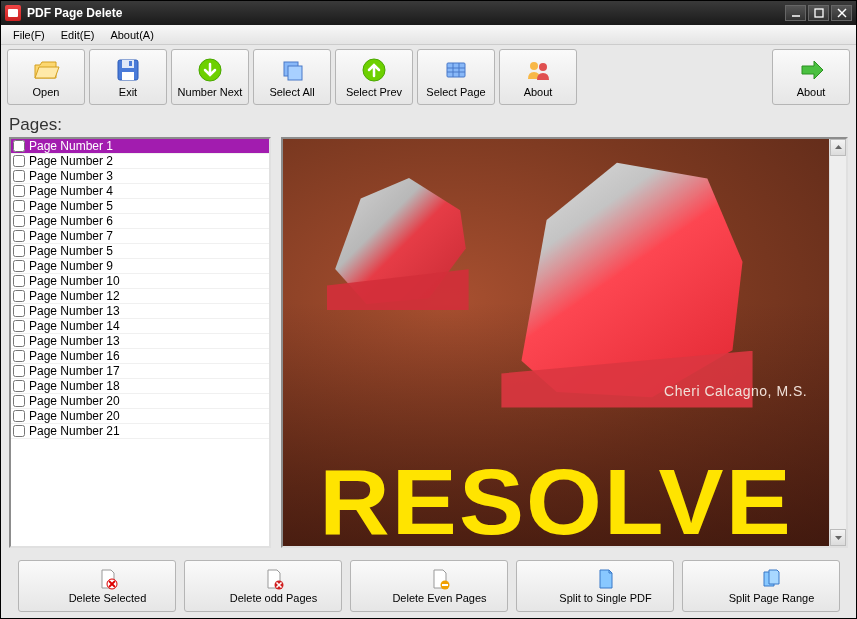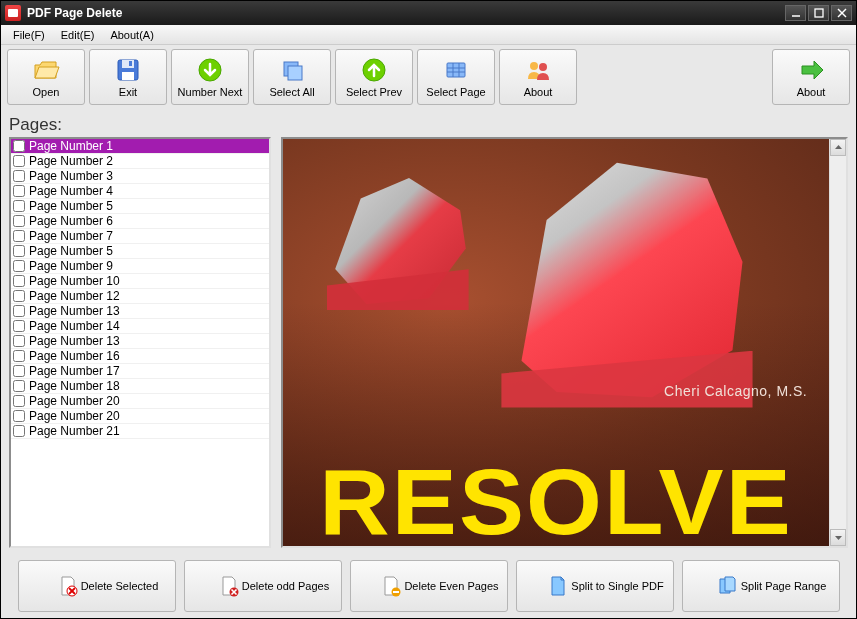--- a/index.html
+++ b/index.html
@@ -37,21 +37,21 @@
 .shoe2 { left: 40%; top: 2%; width: 46%; height: 64%; background: linear-gradient(145deg,#e8e8e8 0%, #c4c4c4 30%, #f04a54 48%, #d02832 100%); clip-path: polygon(8% 82%, 18% 28%, 46% 6%, 82% 12%, 96% 44%, 92% 78%, 60% 96%, 22% 94%); filter: saturate(1.1); }
 .sole1 { position: absolute; left: 8%; top: 32%; width: 26%; height: 10%; background: #d32f3a; clip-path: polygon(0 40%, 100% 0, 100% 100%, 0 100%); opacity: .9; }
 .sole2 { position: absolute; left: 40%; top: 52%; width: 46%; height: 14%; background: #dc3640; clip-path: polygon(0 40%, 100% 0, 100% 100%, 0 100%); opacity: .9; }
 .ground-shadow { position: absolute; left:0; right:0; bottom:0; height: 60%; background: linear-gradient(transparent, rgba(40,10,5,.5)); }
 .author { position: absolute; right: 4%; top: 60%; color: #f0e0d8; font-size: 14px; letter-spacing: .5px; }
 .resolve { position: absolute; left: 0; right: 0; bottom: 0; text-align: center; font-weight: 900; font-size: 92px; line-height: .95; color: #ffe400; letter-spacing: 2px; font-family: Impact, "Arial Black", sans-serif; transform: scaleX(1.06); }
 .vscroll { width: 17px; background: #f0f0f0; border-left: 1px solid #ddd; display: flex; flex-direction: column; }
 .vsb { height: 17px; background: linear-gradient(#f4f4f4,#dcdcdc); border: 1px solid #bbb; display:flex; align-items:center; justify-content:center; }
 .vst { flex: 1; background: #eee; }
 .bottombar { height: 64px; padding: 6px 8px 10px 8px; display: flex; gap: 8px; justify-content: center; }
-.bbtn { width: 158px; height: 52px; background: linear-gradient(#fafafa,#e6e6e6); border: 1px solid #b5b5b5; border-radius: 3px; display: flex; flex-direction: row; align-items: center; justify-content: center; gap: 2px; font-size: 11px; cursor: pointer; padding-left: 22px; }
+.bbtn { width: 158px; height: 52px; background: linear-gradient(#fafafa,#e6e6e6); border: 1px solid #b5b5b5; border-radius: 3px; display: flex; flex-direction: column; align-items: center; justify-content: center; gap: 2px; font-size: 11px; cursor: pointer; padding-left: 22px; }
 .bbtn .ic { width: 22px; height: 22px; display:flex; align-items:center; justify-content:center; }
 </style>
 </head>
 <body>
 
 <div class="window">
 
   <div class="titlebar">
     <span class="title-icon"></span>
     <span class="title-text">PDF Page Delete</span>

